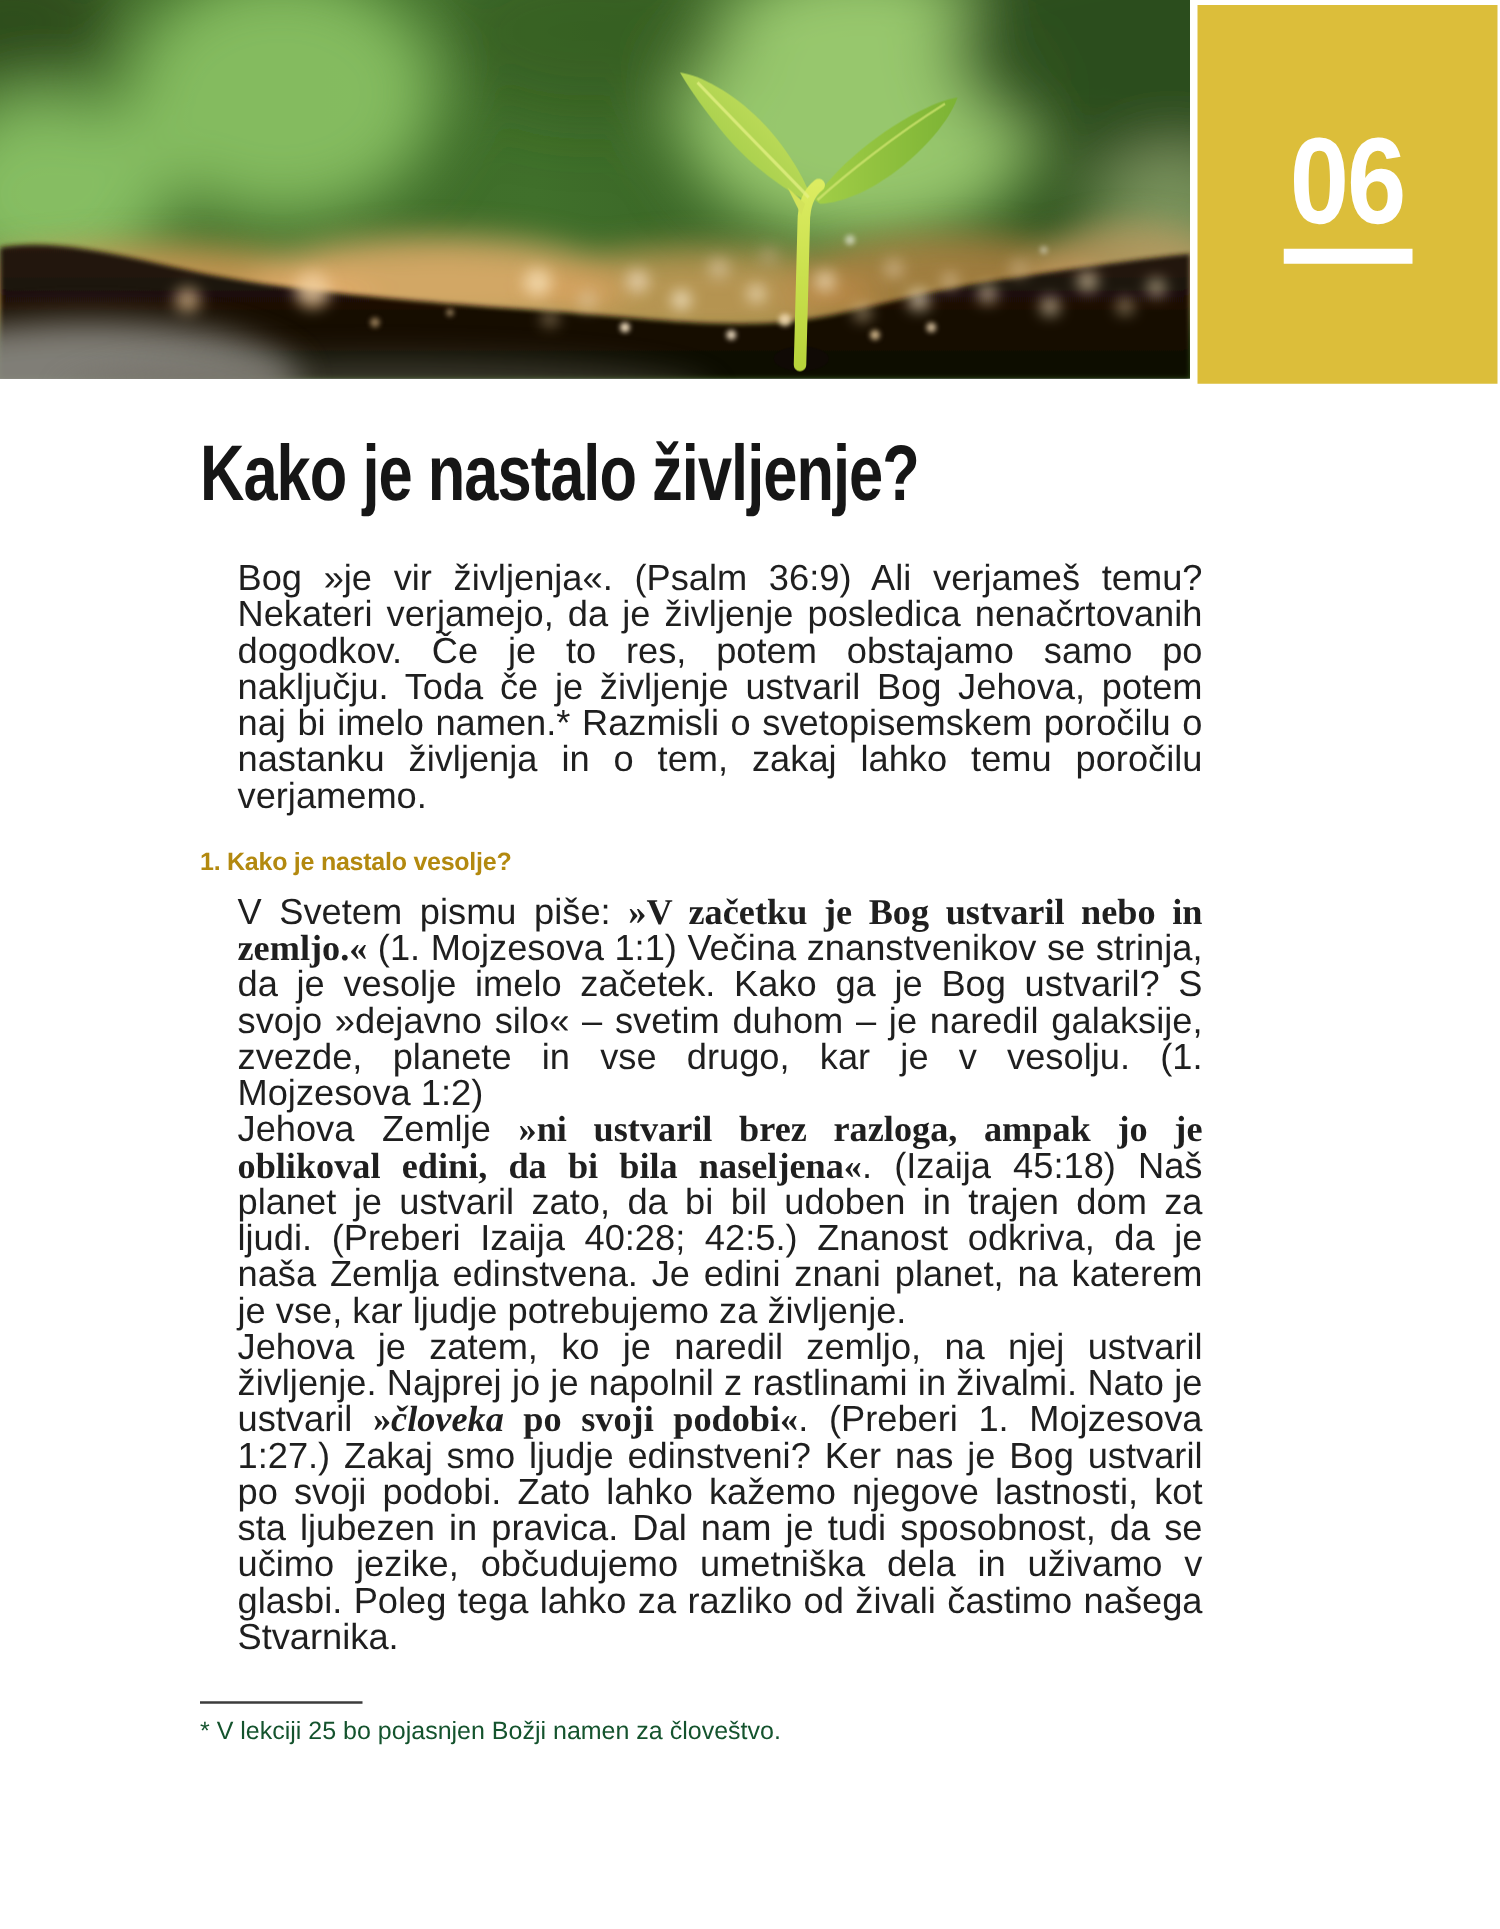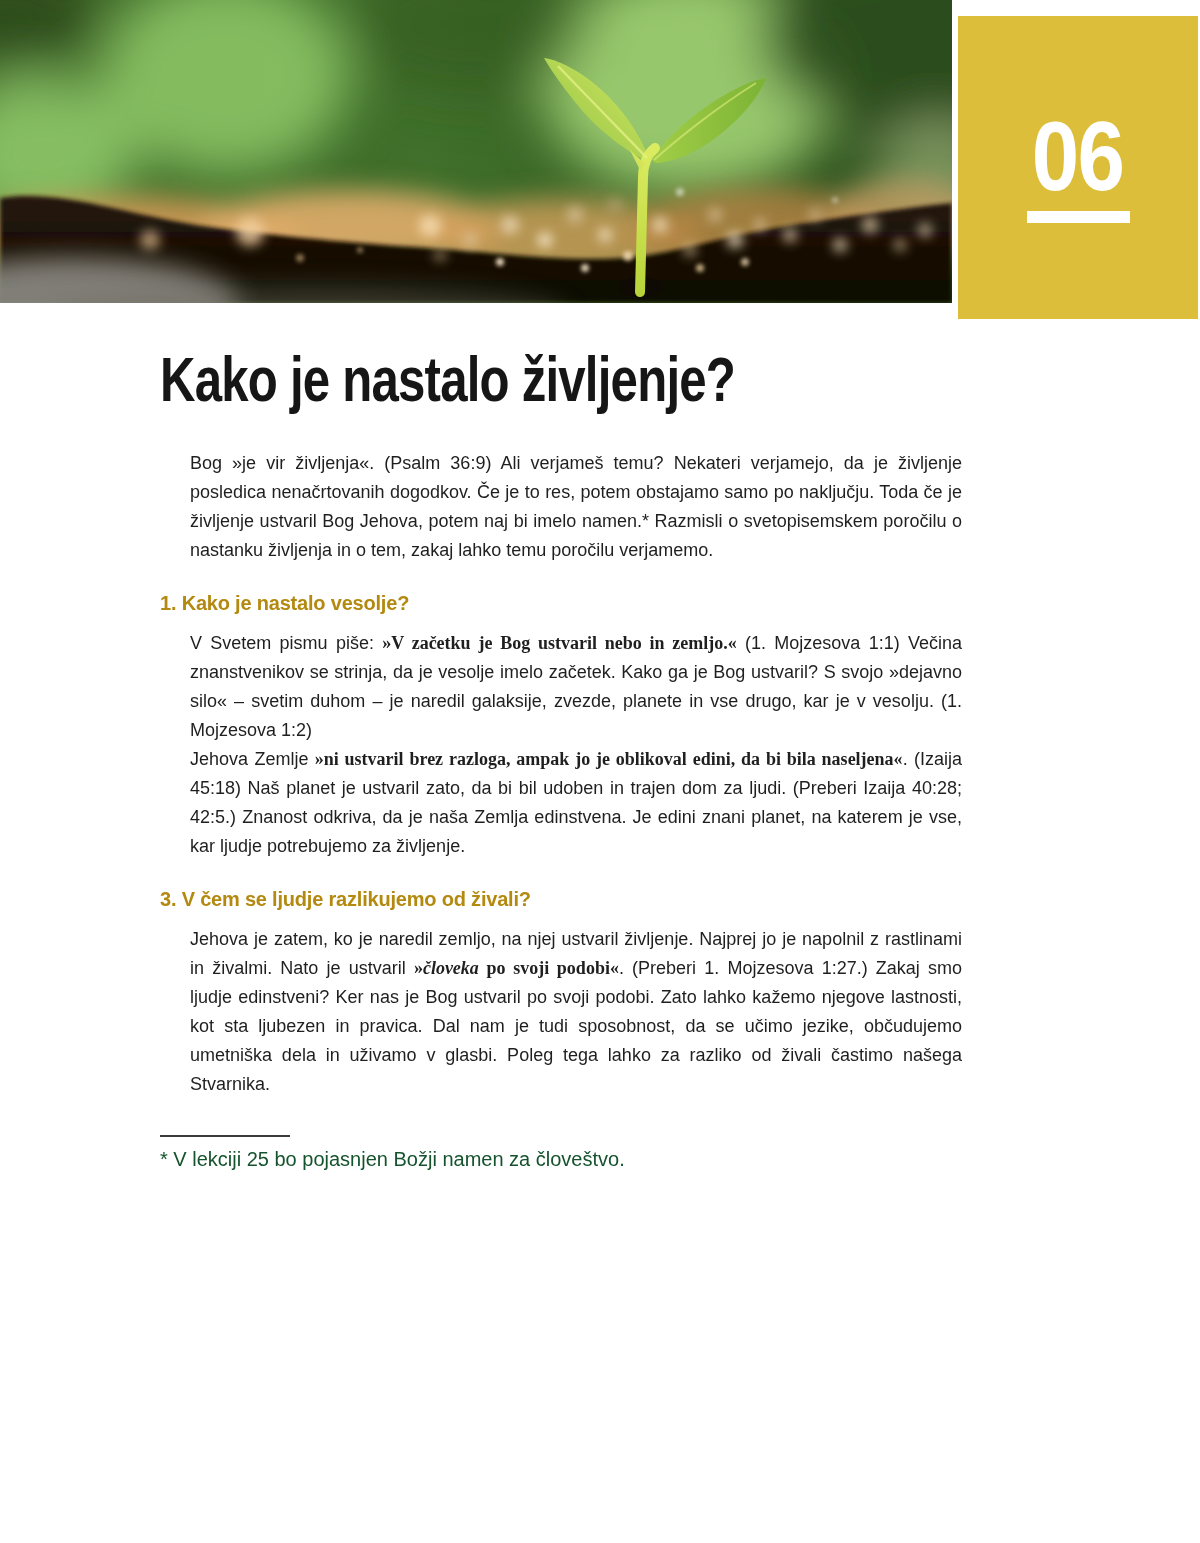--- a/index.html
+++ b/index.html
@@ -11,21 +11,21 @@
     color: var(--body-color, #1f1f1f);
   }
   .page { position: relative; width: 1200px; height: 1543px; overflow: hidden; background: #fff; }
 
   
   .hero { position: absolute; left: 0; top: 0; width: 1200px; height: 303px; }
   .photo { position: absolute; left: 0; top: 0; width: 952px; height: 303px; overflow: hidden; }
   .photo svg { display: block; }
 
   .chapter-tab {
-    position: absolute; left: 958px; top: 16px; width: 240px; height: 303px;
+    position: absolute; left: 958px; top: 4px; width: 240px; height: 303px;
     background: var(--tab-bg, #dcbe3a);
     display: flex; flex-direction: column; align-items: center; justify-content: center;
     padding-top: 8px;
   }
   .chapter-num {
     color: #ffffff; font-weight: 700; font-size: 98px; line-height: 0.74;
     transform: scaleX(.87); transform-origin: center;
     letter-spacing: -2px;
   }
   .chapter-underline { width: 103px; height: 12px; background: #ffffff; margin-top: 19px; }
@@ -36,21 +36,21 @@
   h1.title {
     margin: 0 0 38px 0;
     font-size: 63px; line-height: 63px; font-weight: 700;
     letter-spacing: -1px; color: #161616;
     transform: scaleX(.78); transform-origin: left top;
     white-space: nowrap;
   }
 
   p.bodytext {
     margin: 0; padding-left: 30px;
-    font-size: 18px; line-height: 29px;
+    font-size: 29px; line-height: 29px;
     text-align: justify; hyphens: auto;
     color: var(--body-color, #1f1f1f);
   }
 
   h2.question {
     margin: 26px 0 14px 0;
     font-size: 20px; line-height: 24px; font-weight: 700;
     color: var(--gold, #b3890f);
     letter-spacing: -0.2px;
   }
@@ -195,21 +195,20 @@
     <section>
       <h2 class="question">1. Kako je nastalo vesolje?</h2>
       <p class="bodytext">V Svetem pismu piše: <b class="seg">»V začetku je Bog ustvaril nebo in zemljo.«</b> (1. Mojzesova 1:1) Večina znanstvenikov se strinja, da je vesolje imelo začetek. Kako ga je Bog ustvaril? S svojo »dejavno silo« – svetim duhom – je naredil galaksije, zvezde, planete in vse drugo, kar je v vesolju. (1. Mojzesova 1:2)</p>
     </section>
 
     <section>
       <p class="bodytext">Jehova Zemlje <b class="seg">»ni ustvaril brez razloga, ampak jo je oblikoval edini, da bi bila naseljena«</b>. (Izaija 45:18) Naš planet je ustvaril zato, da bi bil udoben in trajen dom za ljudi. (Preberi Izaija 40:28; 42:5.) Znanost odkriva, da je naša Zemlja edinstvena. Je edini znani planet, na katerem je vse, kar ljudje potrebujemo za življenje.</p>
     </section>
 
     <section>
-      <h2 class="question">3. V čem se ljudje razlikujemo od živali?</h2>
       <p class="bodytext">Jehova je zatem, ko je naredil zemljo, na njej ustvaril življenje. Najprej jo je napolnil z rastlinami in živalmi. Nato je ustvaril <b class="seg">»</b><b class="seg" style="font-style: italic;">človeka</b><b class="seg"> po svoji podobi«</b>. (Preberi 1. Mojzesova 1:27.) Zakaj smo ljudje edinstveni? Ker nas je Bog ustvaril po svoji podobi. Zato lahko kažemo njegove lastnosti, kot sta ljubezen in pravica. Dal nam je tudi sposobnost, da se učimo jezike, občudujemo umetniška dela in uživamo v glasbi. Poleg tega lahko za razliko od živali častimo našega Stvarnika.</p>
     </section>
 
     <footer class="footnote-area">
       <div class="footnote-rule"></div>
       <p class="footnote">* V lekciji 25 bo pojasnjen Božji namen za človeštvo.</p>
     </footer>
   </main>
 
 </div>

